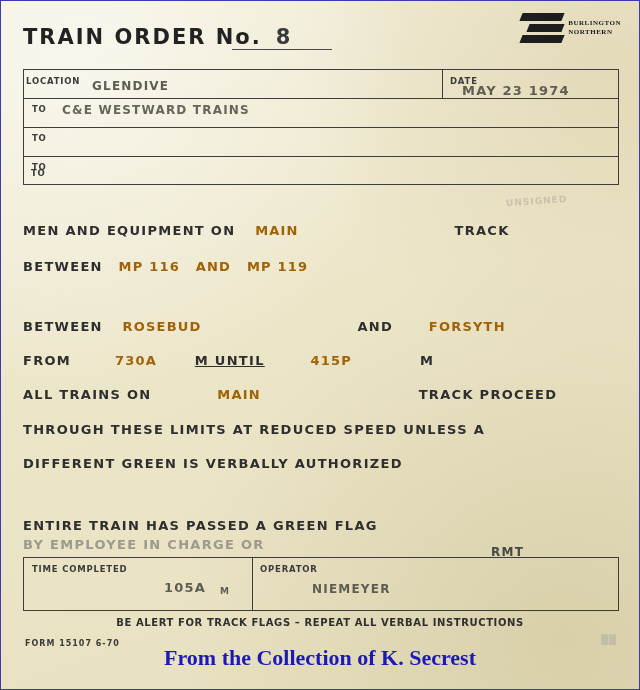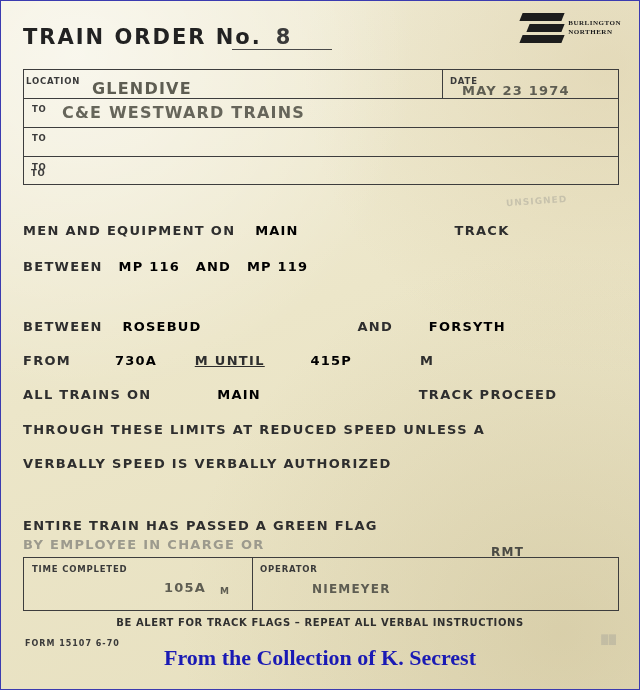--- a/index.html
+++ b/index.html
@@ -114,39 +114,39 @@
   }
   .fieldlabel {
     position: absolute;
     font-size: 8.5px;
     letter-spacing: 0.8px;
     color: #3a3a3a;
     font-weight: bold;
   }
   .typed {
     position: absolute;
-    font-size: 16px;
+    font-size: 12px;
     font-weight: bold;
     letter-spacing: 1.2px;
     color: #5e5d52;
   }
 
   
   .bodyline {
     position: absolute;
     font-size: 13px;
     font-weight: bold;
     letter-spacing: 1.3px;
     color: #2e2e2e;
     white-space: nowrap;
   }
   .fill {
     font-weight: bold;
     letter-spacing: 1.2px;
-    color: #000000;
+    color: #a16207;
   }
 
   
   #bottom-box {
     left: 22px;
     top: 556px;
     width: 596px;
     height: 54px;
   }
 
@@ -268,21 +268,21 @@
     <span style="margin-left:62px;">M</span>
   </div>
 
   <div class="bodyline" style="left:22px; top:386px;">
     <span>ALL TRAINS ON</span>
     <span class="fill" style="margin-left:60px;">MAIN</span>
     <span style="margin-left:152px;">TRACK PROCEED</span>
   </div>
 
   <div class="bodyline" style="left:22px; top:421px;">THROUGH THESE LIMITS AT REDUCED SPEED UNLESS A</div>
-  <div class="bodyline" style="left:22px; top:455px;">VERBALLY SPEED IS VERBALLY AUTHORIZED</div>
+  <div class="bodyline" style="left:22px; top:455px;">DIFFERENT GREEN IS VERBALLY AUTHORIZED</div>
   <div class="bodyline fainter" style="left:22px; top:488px; color:#9c9a8d;margin-top:48px;">BY EMPLOYEE IN CHARGE OR</div>
   <div class="bodyline" style="left:22px; top:517px;">ENTIRE TRAIN HAS PASSED A GREEN FLAG</div>
 
   <div class="bodyline" style="left:490px; top:544px; font-size:12px; color:#4a4a44;">RMT</div>
 
   <div id="bottom-box" class="box">
     <div class="vline" style="left:228px; height:52px;"></div>
     <div class="fieldlabel" style="left:8px; top:6px;">TIME COMPLETED</div>
     <div class="typed" style="left:140px; top:22px; font-size:13px;">105A</div>
     <div class="typed" style="left:196px; top:28px; font-size:9px;">M</div>

